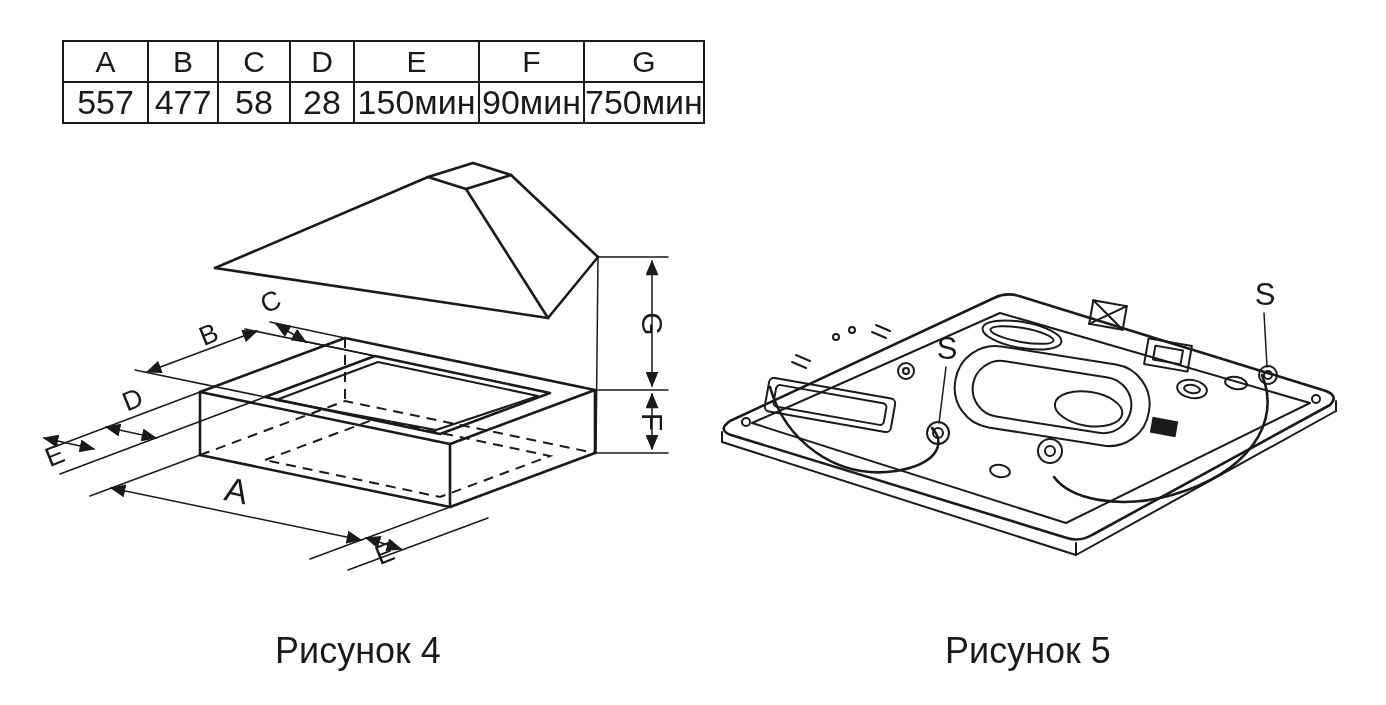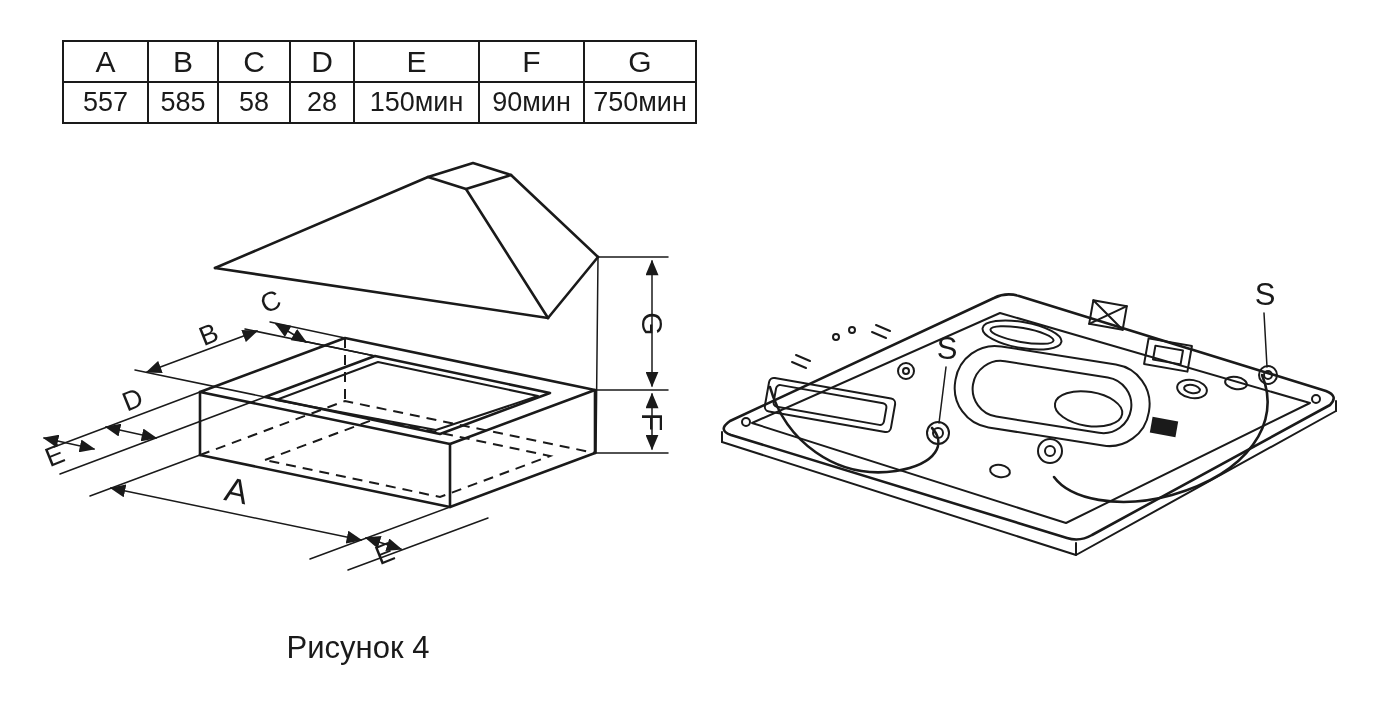--- a/index.html
+++ b/index.html
@@ -2,23 +2,23 @@
 <html><head>
 <meta charset="utf-8">
 <style>
   html,body{margin:0;padding:0;background:#fff;}
   #page{position:relative;width:1386px;height:705px;background:#fff;overflow:hidden;
         font-family:"Liberation Sans", sans-serif;color:#1a1a1a;}
   table.dims{position:absolute;left:62px;top:40px;border-collapse:collapse;table-layout:fixed;}
   table.dims th, table.dims td{border:2px solid #1a1a1a;text-align:center;vertical-align:middle;
         font-weight:400;padding:0;white-space:nowrap;overflow:hidden;}
   table.dims th{height:39px;font-size:30px;}
-  table.dims td{height:39px;font-size:27px;}
+  table.dims td{height:39px;font-size:34px;}
   .fig{position:absolute;}
-  .caption{position:absolute;top:630px;width:260px;text-align:center;font-size:31px;}
+  .caption{position:absolute;top:630px;width:260px;text-align:center;font-size:36px;}
   svg text{fill:#1a1a1a;font-family:"Liberation Sans", sans-serif;}
   .ol{stroke:#1a1a1a;fill:none;stroke-width:2.6;stroke-linecap:round;stroke-linejoin:round;}
   .ol2{stroke:#1a1a1a;fill:none;stroke-width:2;stroke-linecap:round;stroke-linejoin:round;}
   .dash{stroke:#1a1a1a;fill:none;stroke-width:2;stroke-dasharray:10 7;stroke-linecap:butt;}
   .dim{stroke:#1a1a1a;fill:none;stroke-width:1.5;stroke-linecap:round;}
 </style>
 </head>
 <body>
 
 <div id="page">
@@ -38,21 +38,21 @@
       <th>A</th>
       <th>B</th>
       <th>C</th>
       <th>D</th>
       <th>E</th>
       <th>F</th>
       <th>G</th>
     </tr>
     <tr>
       <td>557</td>
-      <td>585</td>
+      <td>477</td>
       <td>58</td>
       <td>28</td>
       <td>150мин</td>
       <td>90мин</td>
       <td>750мин</td>
     </tr>
   </tbody>
     </table>
 
   <svg class="fig" style="left:30px;top:150px" width="680" height="470" viewBox="0 0 680 470">
@@ -204,14 +204,15 @@
 
     <g>
       <path class="dim" d="M246,92 L239,148"></path>
       <path class="dim" d="M564,38 L567,92"></path>
       <text font-size="31" text-anchor="middle" x="247" y="84">S</text>
       <text font-size="31" text-anchor="middle" x="565" y="30">S</text>
     </g>
   </svg>
 
   <div class="caption" style="left:228px">Рисунок 4</div>
+  <div class="caption" style="left:898px">Рисунок 5</div>
 
 </div>
 
 </body></html>

